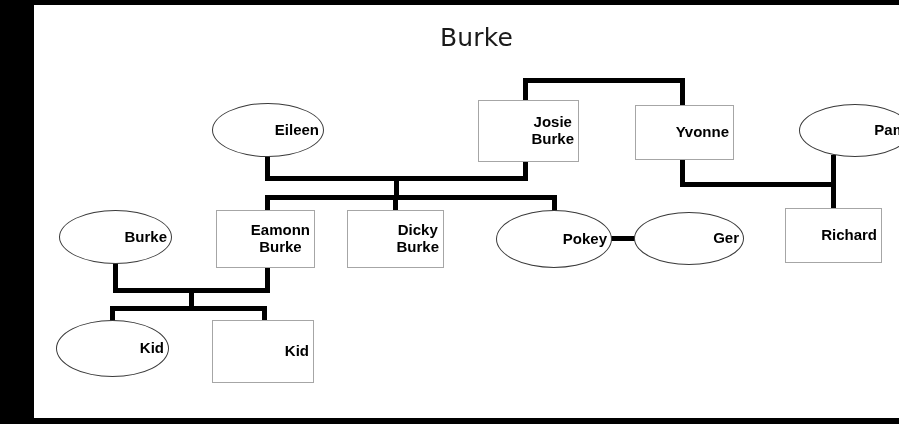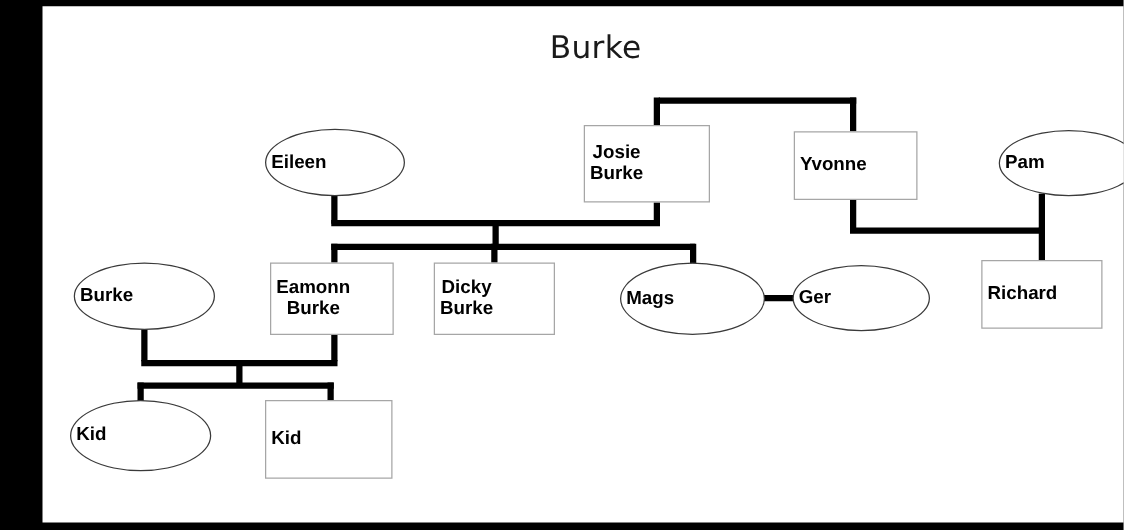--- a/index.html
+++ b/index.html
@@ -38,21 +38,21 @@
     color: #1a1a1a;
     letter-spacing: 0.2px;
     font-family: "DejaVu Sans", sans-serif;
   }
   
   .node {
     position: absolute;
     box-sizing: border-box;
     display: flex;
     align-items: center;
-    justify-content: flex-start;
+    justify-content: flex-end;
     text-align: center;
     font-weight: bold;
     color: #000000;
     font-size: 15px;
     line-height: 1.12;
     background: #ffffff;
     font-family: "Liberation Sans", sans-serif;
   }
   .node.box {
     border: 1.5px solid #a6a6a6;
@@ -105,21 +105,21 @@
         <div class="conn h" style="left: 79px; top: 283px; width: 157px;"></div>
         <div class="conn v" style="left: 155px; top: 283px; height: 20px;"></div>
         <div class="conn h" style="left: 76px; top: 301px; width: 157px;"></div>
         <div class="conn v" style="left: 76px; top: 301px; height: 22px;"></div>
         <div class="conn v" style="left: 228px; top: 301px; height: 22px;"></div>
       </div>
     <div id="node-layer">
         <div class="node ellipse" style="left: 178px; top: 98px; width: 112px; height: 54px;">
           <span class="label">Eileen</span>
         </div>
-        <div class="node box" style="left: 433px; top: 95px; width: 101px; height: 62px;">
+        <div class="node box" style="left: 444px; top: 95px; width: 101px; height: 62px;">
           <span class="label">Josie
 Burke</span>
         </div>
         <div class="node box" style="left: 601px; top: 100px; width: 99px; height: 55px;">
           <span class="label">Yvonne</span>
         </div>
         <div class="node ellipse" style="left: 765px; top: 99px; width: 112px; height: 53px;">
           <span class="label">Pam</span>
         </div>
         <div class="node ellipse" style="left: 25px; top: 205px; width: 113px; height: 54px;">
@@ -127,21 +127,21 @@
         </div>
         <div class="node box" style="left: 182px; top: 205px; width: 99px; height: 58px;">
           <span class="label">Eamonn
 Burke</span>
         </div>
         <div class="node box" style="left: 313px; top: 205px; width: 97px; height: 58px;">
           <span class="label">Dicky
 Burke</span>
         </div>
         <div class="node ellipse" style="left: 462px; top: 205px; width: 116px; height: 58px;">
-          <span class="label">Mags</span>
+          <span class="label">Pokey</span>
         </div>
         <div class="node ellipse" style="left: 600px; top: 207px; width: 110px; height: 53px;">
           <span class="label">Ger</span>
         </div>
         <div class="node box" style="left: 751px; top: 203px; width: 97px; height: 55px;">
           <span class="label">Richard</span>
         </div>
         <div class="node ellipse" style="left: 22px; top: 315px; width: 113px; height: 57px;">
           <span class="label">Kid</span>
         </div>

